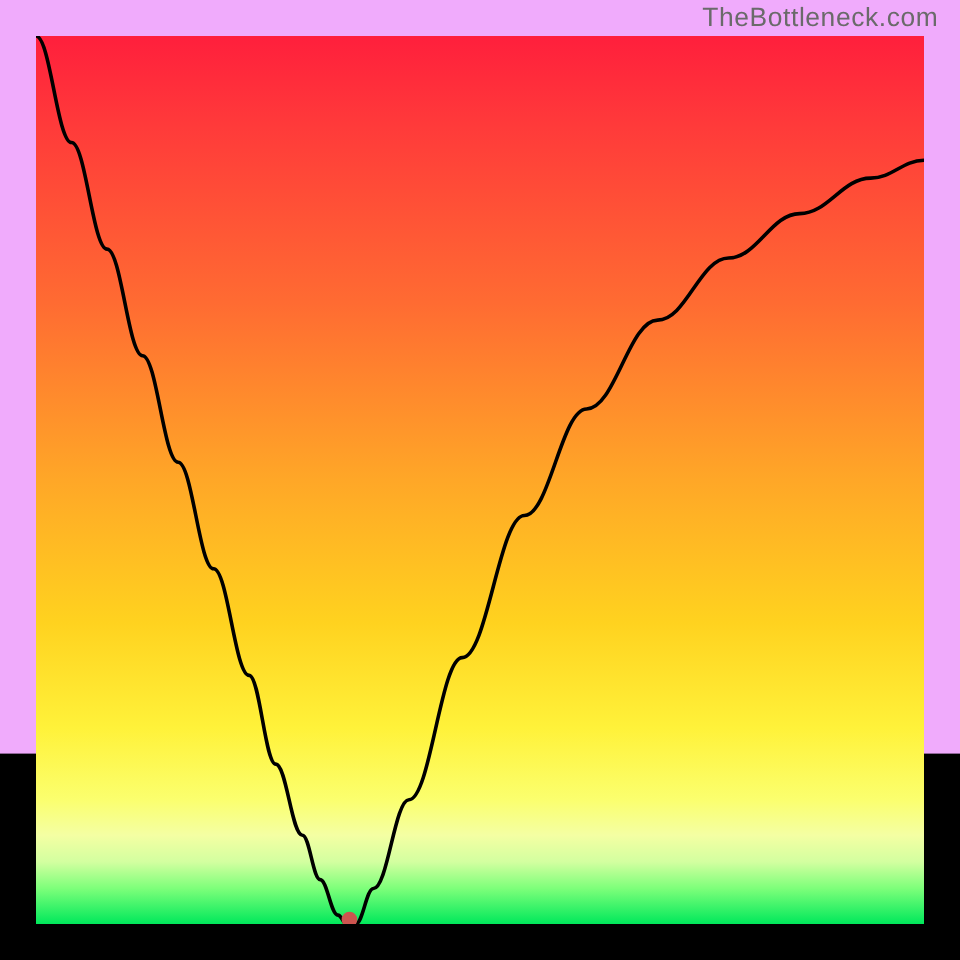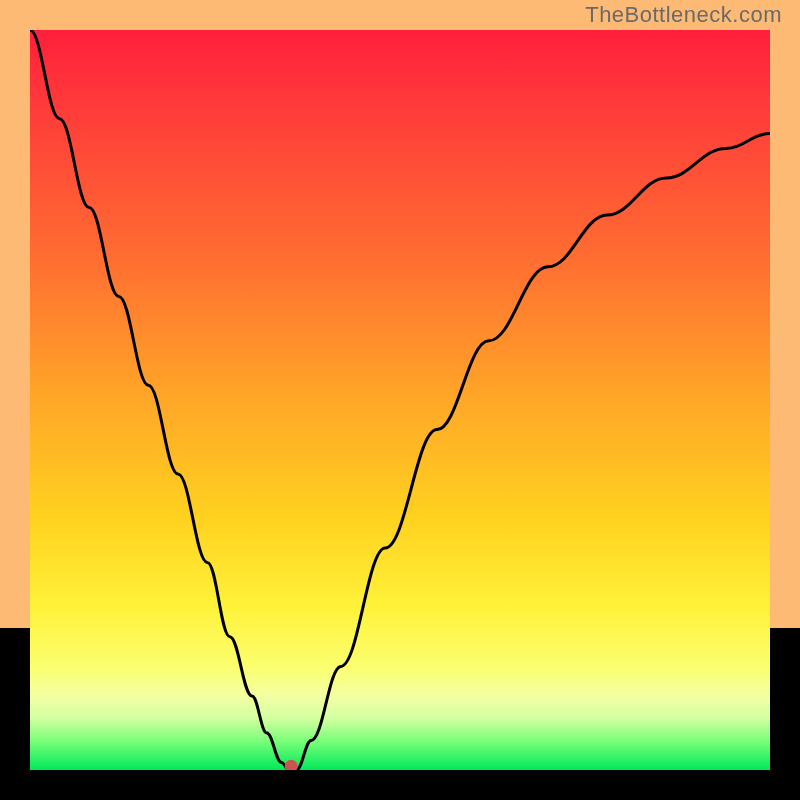--- a/index.html
+++ b/index.html
@@ -8,21 +8,21 @@
     width: 800px;
     height: 800px;
     background: #000000;
     overflow: hidden;
     font-family: Arial, Helvetica, sans-serif;
   }
   .frame {
     position: relative;
     width: 800px;
     height: 628px;
-    background: #fdba74;
+    background: #f0abfc;
   }
   .watermark {
     position: absolute;
     top: 2px;
     right: 18px;
     color: #6a6a6a;
     font-size: 22px;
     font-weight: 500;
     letter-spacing: 0.5px;
     user-select: none;

